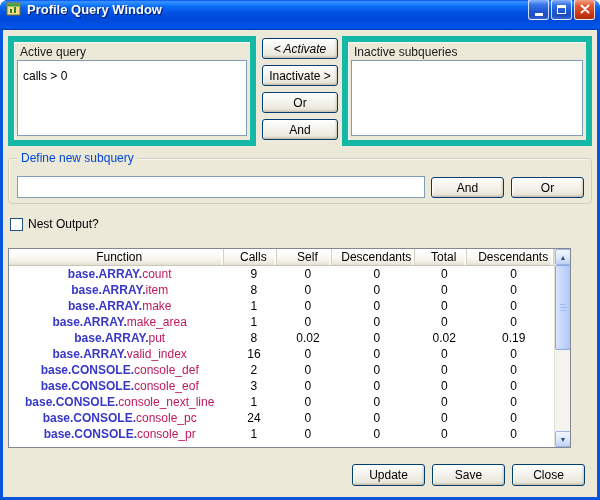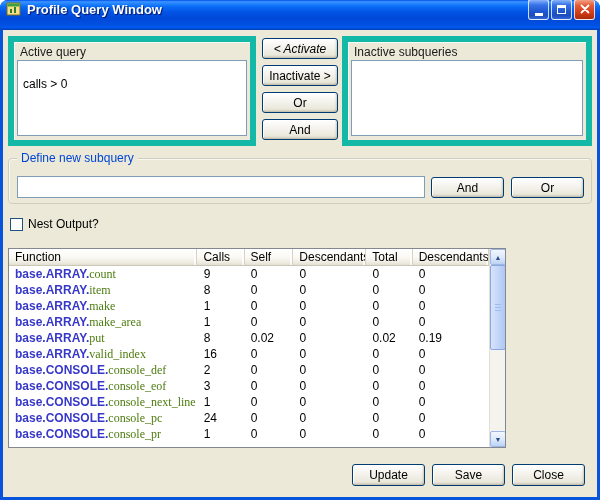--- a/index.html
+++ b/index.html
@@ -24,21 +24,21 @@
   .glyph-max{width:9px;height:9px;box-sizing:border-box;border:1px solid #fff;border-top:3px solid #fff;}
 
   
   .client{position:absolute;left:3px;right:3px;top:30px;bottom:3px;background:#ECE9D8;}
 
   .panel{position:absolute;border:6px solid #14b8a6;box-sizing:border-box;
     box-shadow:inset 1px 1px 0 rgba(255,255,255,.7);}
   .panel-label{position:absolute;top:3px;left:6px;font-size:12px;color:#1a1a1a;white-space:nowrap;}
   .listbox{position:absolute;left:3px;right:3px;top:18px;bottom:4px;background:#fff;
     border:1px solid #7F9DB9;box-sizing:border-box;overflow:hidden;}
-  .list-item{font-size:12px;color:#000;padding:16px 5px;white-space:nowrap;}
+  .list-item{font-size:12px;color:#000;padding:8px 5px;white-space:nowrap;}
 
   #active-panel{left:5px;top:6px;width:248px;height:110px;}
   #inactive-panel{left:339px;top:6px;width:250px;height:110px;}
 
   .btn{position:absolute;box-sizing:border-box;display:flex;align-items:center;justify-content:center;
     font-size:12px;color:#000;border:1px solid #003C74;border-radius:3px;
     background:linear-gradient(to bottom,#ffffff 0%,#F5F4EF 40%,#EAE8DB 85%,#D9D4C4 100%);
     box-shadow:inset 1px 1px 0 #fff, inset -1px -1px 2px rgba(166,157,135,.5);cursor:default;white-space:nowrap;}
   #activate-btn{left:259px;top:8px;width:76px;height:21px;font-style:italic;}
   #inactivate-btn{left:259px;top:35px;width:76px;height:21px;}
@@ -55,33 +55,33 @@
     padding:2px 4px;outline:none;}
   #sub-and-btn{left:422px;top:18px;width:73px;height:21px;position:absolute;}
   #sub-or-btn{left:502px;top:18px;width:73px;height:21px;position:absolute;}
 
   
   .checkbox{position:absolute;left:7px;top:188px;width:13px;height:13px;box-sizing:border-box;
     background:#fff;border:1px solid #1D5281;}
   .checkbox-label{position:absolute;left:25px;top:187px;font-size:12px;color:#000;}
 
   
-  .table{position:absolute;left:5px;top:218px;width:498px;height:200px;box-sizing:border-box;
-    border:1px solid #828790;background:#fff;overflow:hidden;}
+  .table{position:absolute;left:5px;top:218px;width:563px;height:200px;box-sizing:border-box;
+    border:1px solid #828790;background:#fff;overflow:hidden;text-align:center;}
   .thead{display:flex;height:17px;width:calc(100% - 16px);box-sizing:border-box;
     background:linear-gradient(to bottom,#FFFFFF 0%,#FAF9F4 50%,#EFEDE3 82%,#E2DFD1 100%);
     border-bottom:1px solid #CBC7B8;}
   .hcell{box-sizing:border-box;font-size:12px;color:#000;padding:1px 0 0 6px;
     border-right:1px solid #D5D2C4;box-shadow:inset -2px 0 0 rgba(255,255,255,.75);white-space:nowrap;overflow:hidden;}
   .c-fn{width:224px;}.c-calls{width:55px;}.c-self{width:57px;}.c-desc{width:86px;}.c-total{width:54px;}.c-pct{width:90px;}
   .tbody{position:absolute;left:0;top:17px;right:16px;bottom:0;overflow:hidden;}
   .trow{display:flex;height:16px;align-items:center;}
   .tcell{box-sizing:border-box;font-size:12px;padding-left:6px;white-space:nowrap;overflow:hidden;color:#000;}
   .fn-cls{color:#3737C8;font-weight:bold;}
-  .fn-feat{color:#4d7c0f;font-family:Liberation Serif, serif;}
+  .fn-feat{color:#be185d;}
 
   
   .sb{position:absolute;top:0;right:0;width:16px;height:100%;background:#F4F3EE;border-left:1px solid #E2DFD4;box-sizing:border-box;}
   .sb-btn{position:absolute;left:0;width:16px;height:16px;box-sizing:border-box;
     border:1px solid #9EB6E4;border-radius:2px;
     background:linear-gradient(to bottom,#F2F7FE 0%,#DCE8FB 55%,#BCD2F5 100%);
     display:flex;align-items:center;justify-content:center;
     color:#2E4C87;font-size:7px;line-height:1;}
   .sb-up{top:0;}
   .sb-down{bottom:0;}

